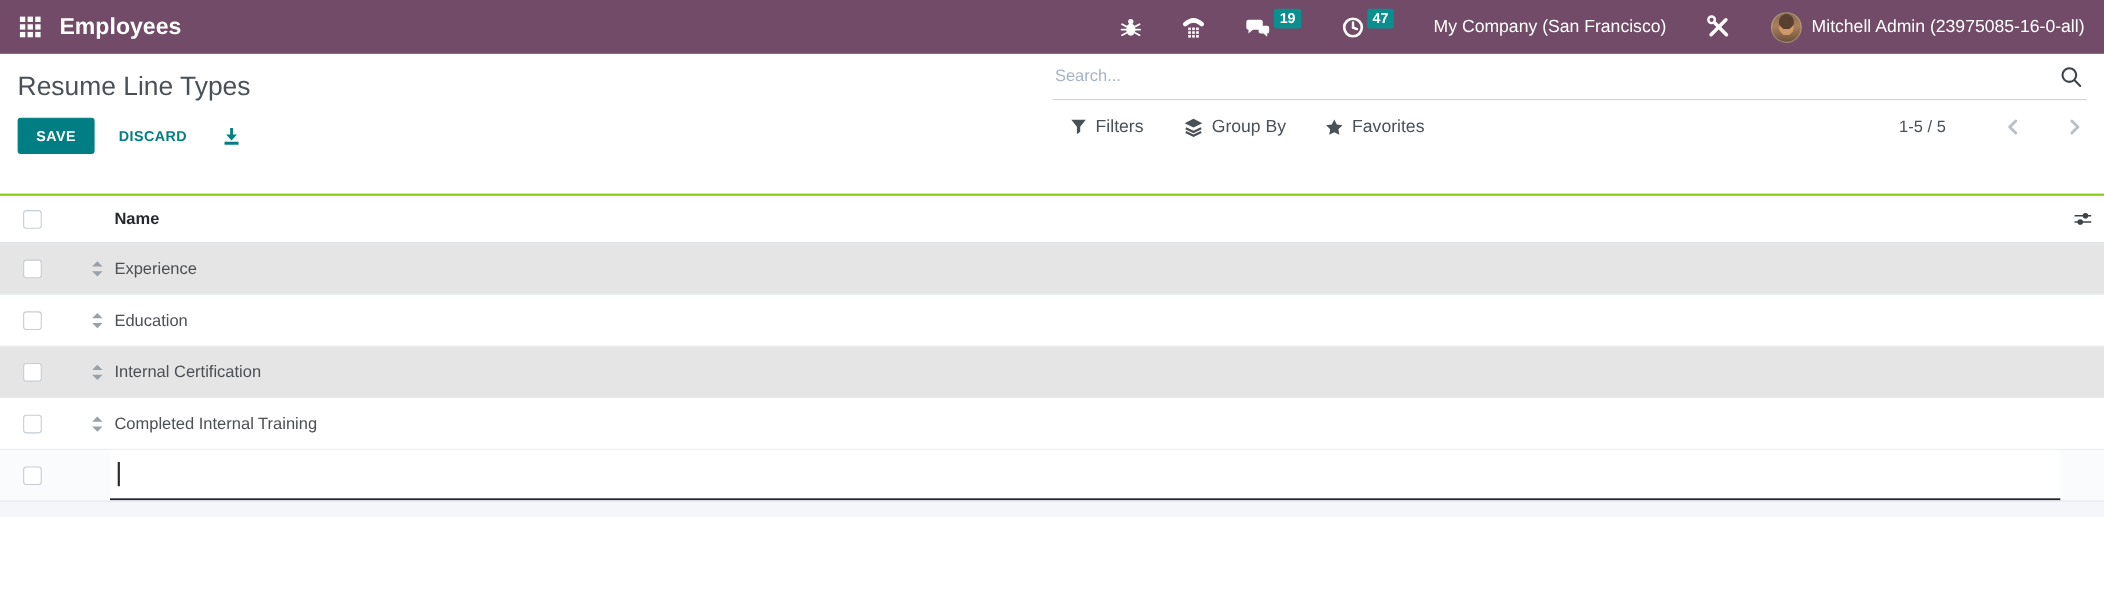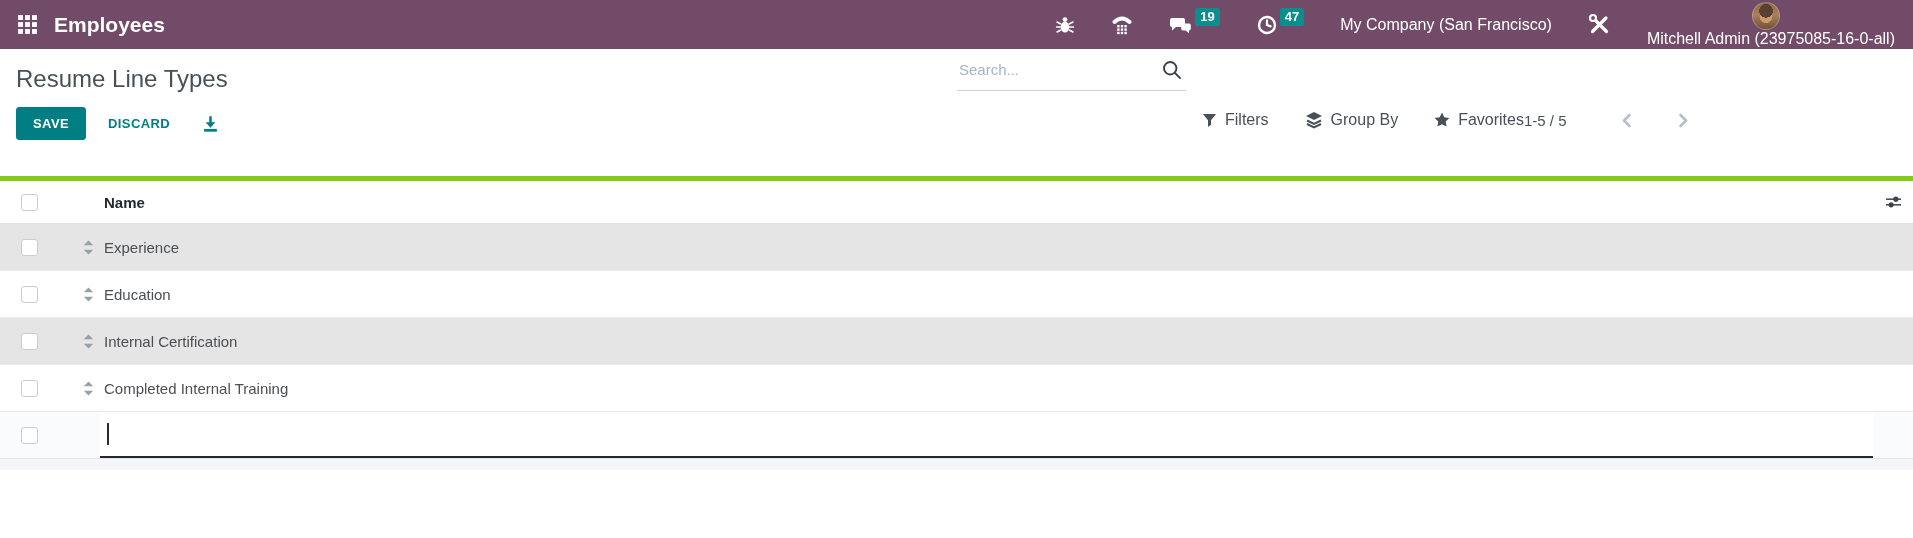--- a/index.html
+++ b/index.html
@@ -28,59 +28,59 @@
   }
   .company-name, .user-name { white-space:nowrap; cursor:pointer; }
   .avatar {
     width:28px; height:28px; border-radius:50%; flex:none; margin-right:9px;
     background:
       radial-gradient(circle at 50% 30%, #5a4030 0 30%, transparent 31%),
       radial-gradient(circle at 50% 52%, #cf9a69 0 34%, transparent 35%),
       linear-gradient(180deg,#8a6a50 0%, #a9805b 45%, #6e513a 100%);
     border:1px solid rgba(255,255,255,.25); box-sizing:border-box;
   }
-  .user-chunk { display:flex; align-items:center; cursor:pointer;flex-direction:column; }
+  .user-chunk { display:flex; align-items:center; cursor:pointer; }
 
   
   .control-panel { flex:none; height:127px; display:flex; background:#fff; }
   .cp-left { width:957px; box-sizing:border-box; padding:14px 0 0 16px; }
   .cp-title { font-size:24px; font-weight:400; color:#495057; margin:2px 0 14px 0; }
   .cp-buttons { display:flex; align-items:center; }
   .btn-save {
     background:#017E84; color:#fff; border:1px solid #017E84; border-radius:3px;
     font-family:inherit; font-size:13px; font-weight:700; letter-spacing:.4px;
     padding:8px 16px; cursor:pointer;
   }
   .btn-discard {
     background:transparent; border:none; color:#017E84;
     font-family:inherit; font-size:13px; font-weight:700; letter-spacing:.4px;
     padding:8px 14px; margin-left:8px; cursor:pointer;
   }
   .btn-download { background:none; border:none; padding:4px; margin-left:14px; cursor:pointer; display:flex; }
 
-  .cp-right { flex:1; display:flex; flex-direction:row; box-sizing:border-box; padding-right:16px; }
+  .cp-right { flex:1; display:flex; flex-direction:column; box-sizing:border-box; padding-right:16px; }
   .search-box { height:41px; display:flex; align-items:center; border-bottom:1px solid #ccd2d9; }
   .search-input {
     flex:1; border:none; outline:none; font-family:inherit; font-size:15px;
     color:#495057; padding:0 0 0 2px; background:transparent;
   }
   .search-input::placeholder { color:#a5b4c4; }
   .search-btn { background:none; border:none; padding:2px 4px; cursor:pointer; display:flex; }
   .cp-row2 { display:flex; align-items:center; margin-top:15px; }
   .facet-group { display:flex; gap:36px; padding-left:16px; }
   .facet { display:flex; align-items:center; gap:8px; color:#495057; font-size:16px; cursor:pointer; }
   .pager { margin-left:auto; display:flex; align-items:center;gap:36px; }
   .pager-text { color:#495057; font-size:15px; margin-right:14px; }
   .pager-btn { background:none; border:none; padding:2px 5px; cursor:pointer; display:flex; }
 
   
   .list { flex:none; }
   .list-header {
     display:flex; height:42px; align-items:center;
-    border-top:5px solid #84cc16; border-bottom:1px solid #dee2e6;
+    border-top:2px solid #84cc16; border-bottom:1px solid #dee2e6;
     font-size:15px; font-weight:700; color:#24292e; background:#fff;
   }
   .cell-select { width:76px; flex:none; box-sizing:border-box; padding-left:21px; display:flex; align-items:center; }
   .checkbox {
     width:15px; height:15px; background:#fff; border:1px solid #c6cdd5;
     border-radius:3px; display:inline-block; cursor:pointer;
   }
   .hc-name { flex:1; padding-left:28px; }
   .cell-opts { width:40px; flex:none; display:flex; align-items:center; justify-content:center; }
 

